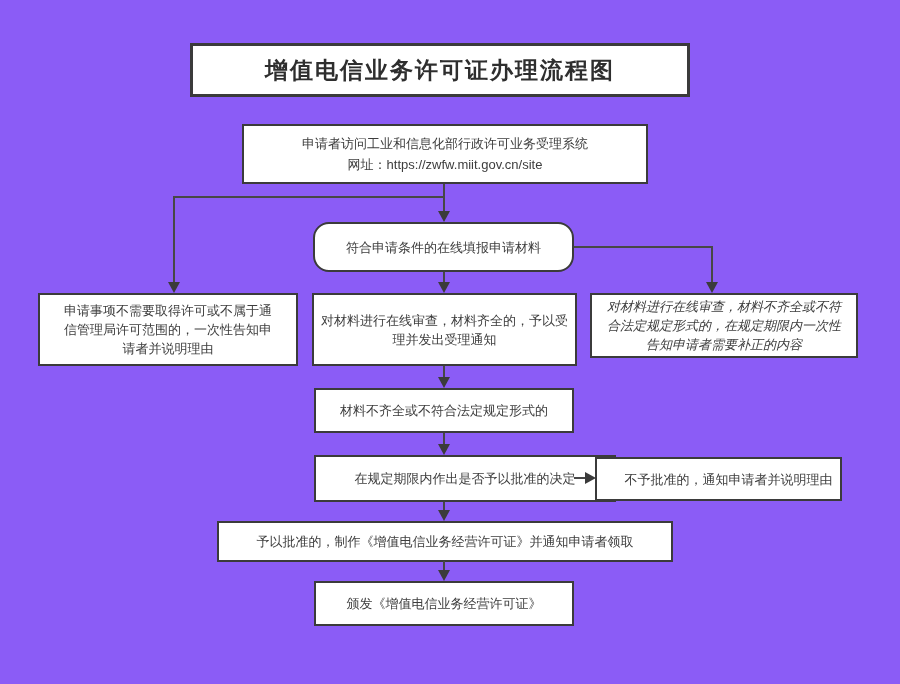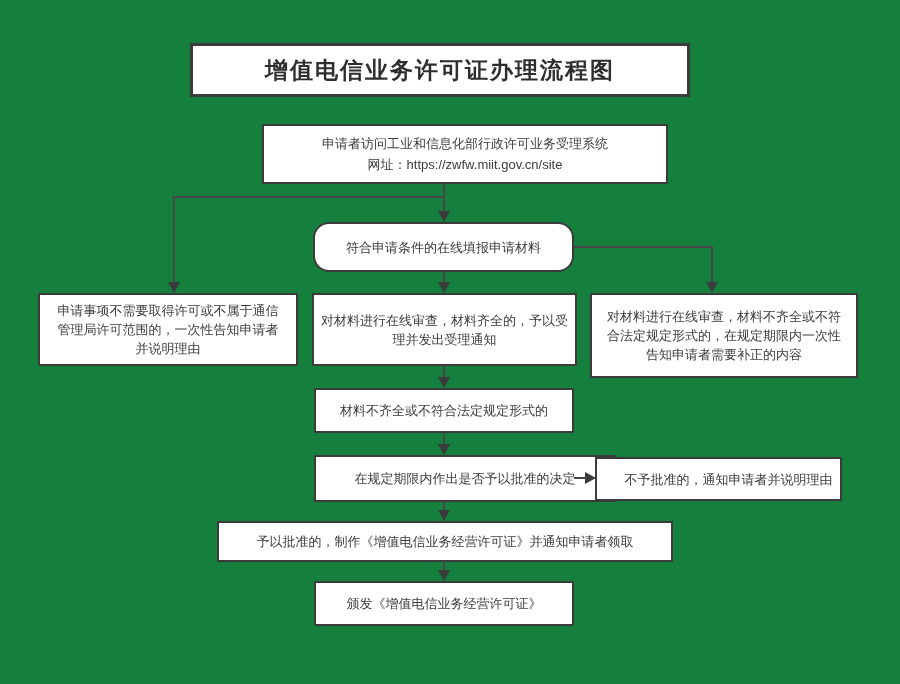--- a/index.html
+++ b/index.html
@@ -5,21 +5,21 @@
   html, body {
     margin: 0;
     padding: 0;
     background: #ffffff;
     font-family: "Liberation Sans", sans-serif;
   }
   .canvas {
     position: relative;
     width: 900px;
     height: 684px;
-    background: #15803d;
+    background: #8b5cf6;
     overflow: hidden;
   }
   .node {
     position: absolute;
     box-sizing: border-box;
     border: 2px solid #3b3b3b;
     background: #ffffff;
     color: #3d3d3d;
     font-size: 13px;
     line-height: 19px;
@@ -31,25 +31,25 @@
   }
   .title-box {
     left: 190px; top: 43px; width: 500px; height: 54px;
     border-width: 3px;
     font-size: 23px;
     font-weight: bold;
     color: #2e2e2e;
     letter-spacing: 2px;
     line-height: 26px;
   }
-  .n-access   { left: 242px; top: 124px; width: 406px; height: 60px; line-height: 21px; margin-left: 20px; }
+  .n-access   { left: 242px; top: 124px; width: 406px; height: 60px; line-height: 21px; }
   .n-fill     { left: 313px; top: 222px; width: 261px; height: 50px; border-radius: 16px; }
-  .n-scope    { left:  38px; top: 293px; width: 260px; height: 73px; padding: 0 13px; }
+  .n-scope    { left:  38px; top: 293px; width: 260px; height: 73px; padding: 0 19px; }
   .n-accept   { left: 312px; top: 293px; width: 265px; height: 73px; padding: 0 4px; }
-  .n-supp     { left: 590px; top: 293px; width: 268px; height: 85px; padding: 0 13px; }
+  .n-supp     { left: 590px; top: 293px; width: 268px; height: 65px; padding: 0 13px; font-style: italic; }
   .n-paper    { left: 314px; top: 388px; width: 260px; height: 45px; }
   .n-decision { left: 314px; top: 455px; width: 302px; height: 47px; }
   .n-reject   { left: 595px; top: 457px; width: 247px; height: 44px; padding-left: 20px; }
   .n-approve  { left: 217px; top: 521px; width: 456px; height: 41px; }
   .n-issue    { left: 314px; top: 581px; width: 260px; height: 45px; }
 
   .line {
     position: absolute;
     background: #474747;
   }

